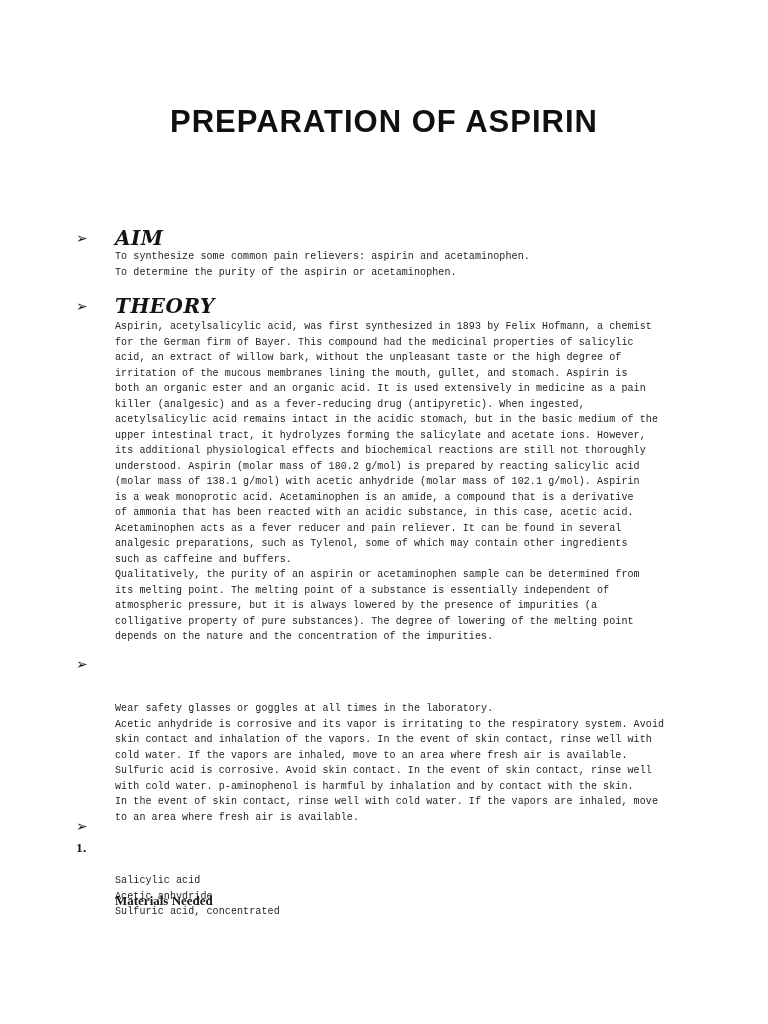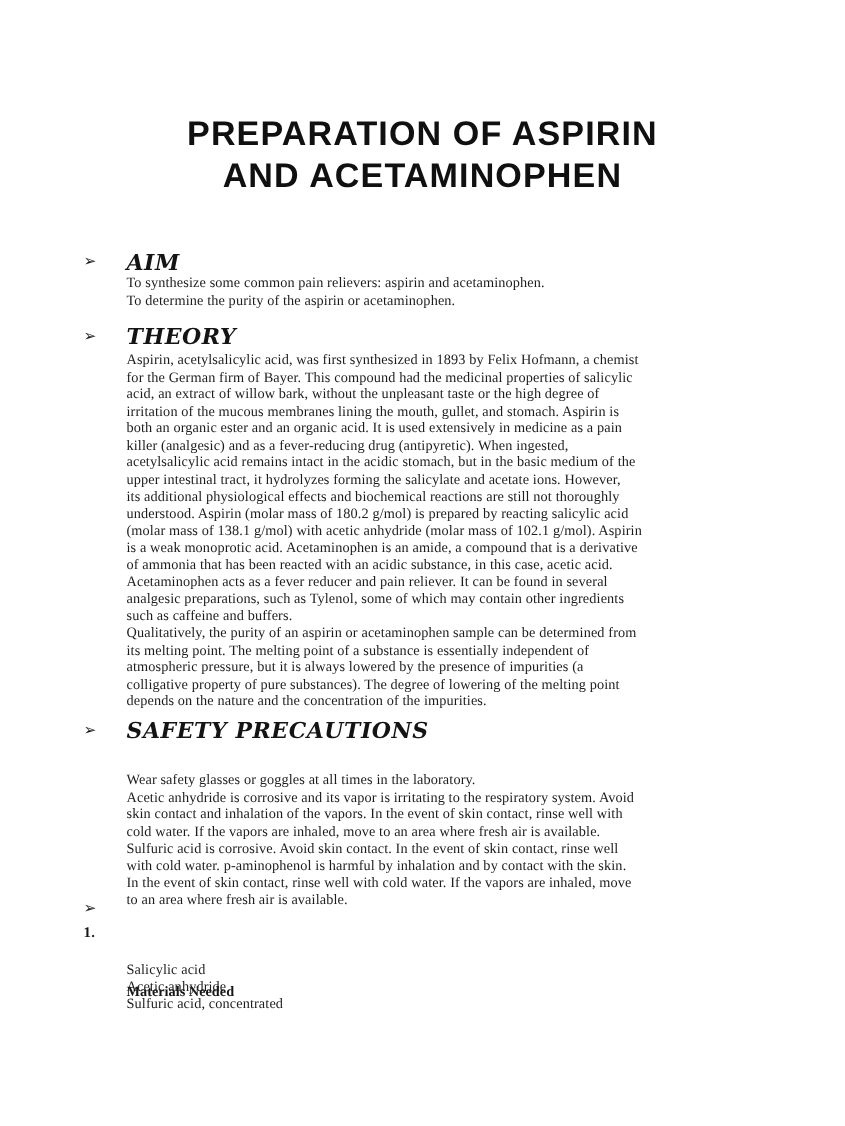--- a/index.html
+++ b/index.html
@@ -52,22 +52,22 @@
     font-size: 14px;
     line-height: 26px;
     color: #1a1a1a;
   }
 
   
   .body-text {
     position: absolute;
     left: 115px;
     width: 620px;
-    font-family: Liberation Serif, serif;
-    font-size: 13px;
+    font-family: Liberation Mono, monospace;
+    font-size: 10px;
     line-height: 15.5px;
     letter-spacing: 0.1px;
     white-space: pre-line;
     color: #1c1c1c;
   }
 
   
   .option-line {
     position: absolute;
     left: 76px;
@@ -96,21 +96,20 @@
     margin-top: 36px;
   }
 </style>
 </head>
 <body>
 
 <div class="page">
 
   <div class="doc-title">
     <div>PREPARATION OF ASPIRIN</div>
-    <div>AND ACETAMINOPHEN</div>
   </div>
 
   <div class="section-heading" style="top:225px">
     <span class="bullet">➢</span>
     <span>AIM</span>
   </div>
   <div class="body-text" style="top:249px">To synthesize some common pain relievers: aspirin and acetaminophen.
 To determine the purity of the aspirin or acetaminophen.</div>
 
   <div class="section-heading" style="top:293px">
@@ -134,21 +133,20 @@
 analgesic preparations, such as Tylenol, some of which may contain other ingredients
 such as caffeine and buffers.
 Qualitatively, the purity of an aspirin or acetaminophen sample can be determined from
 its melting point. The melting point of a substance is essentially independent of
 atmospheric pressure, but it is always lowered by the presence of impurities (a
 colligative property of pure substances). The degree of lowering of the melting point
 depends on the nature and the concentration of the impurities.</div>
 
   <div class="section-heading" style="top:651px">
     <span class="bullet">➢</span>
-    <span>SAFETY PRECAUTIONS</span>
   </div>
   <div class="body-text" style="top:701px">Wear safety glasses or goggles at all times in the laboratory.
 Acetic anhydride is corrosive and its vapor is irritating to the respiratory system. Avoid
 skin contact and inhalation of the vapors. In the event of skin contact, rinse well with
 cold water. If the vapors are inhaled, move to an area where fresh air is available.
 Sulfuric acid is corrosive. Avoid skin contact. In the event of skin contact, rinse well
 with cold water. p-aminophenol is harmful by inhalation and by contact with the skin.
 In the event of skin contact, rinse well with cold water. If the vapors are inhaled, move
 to an area where fresh air is available.</div>
 

